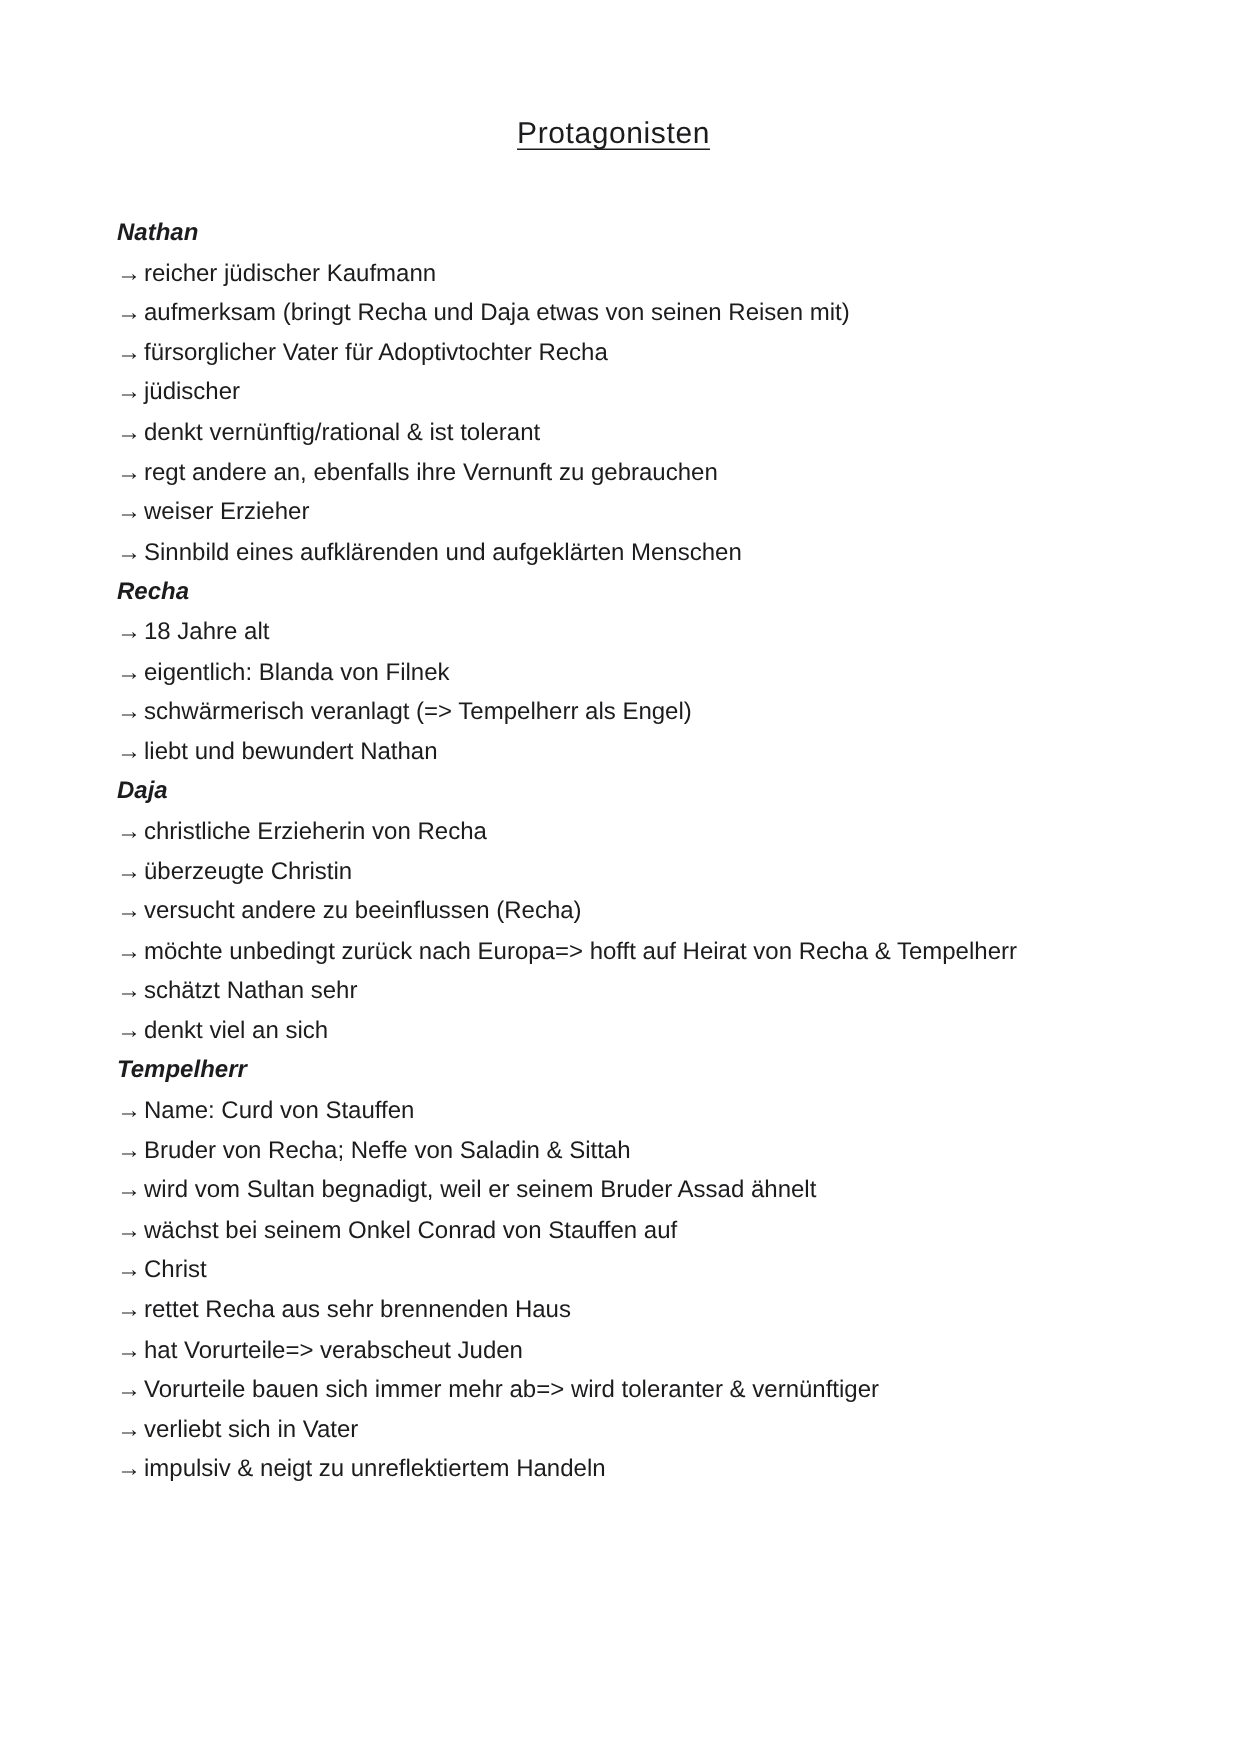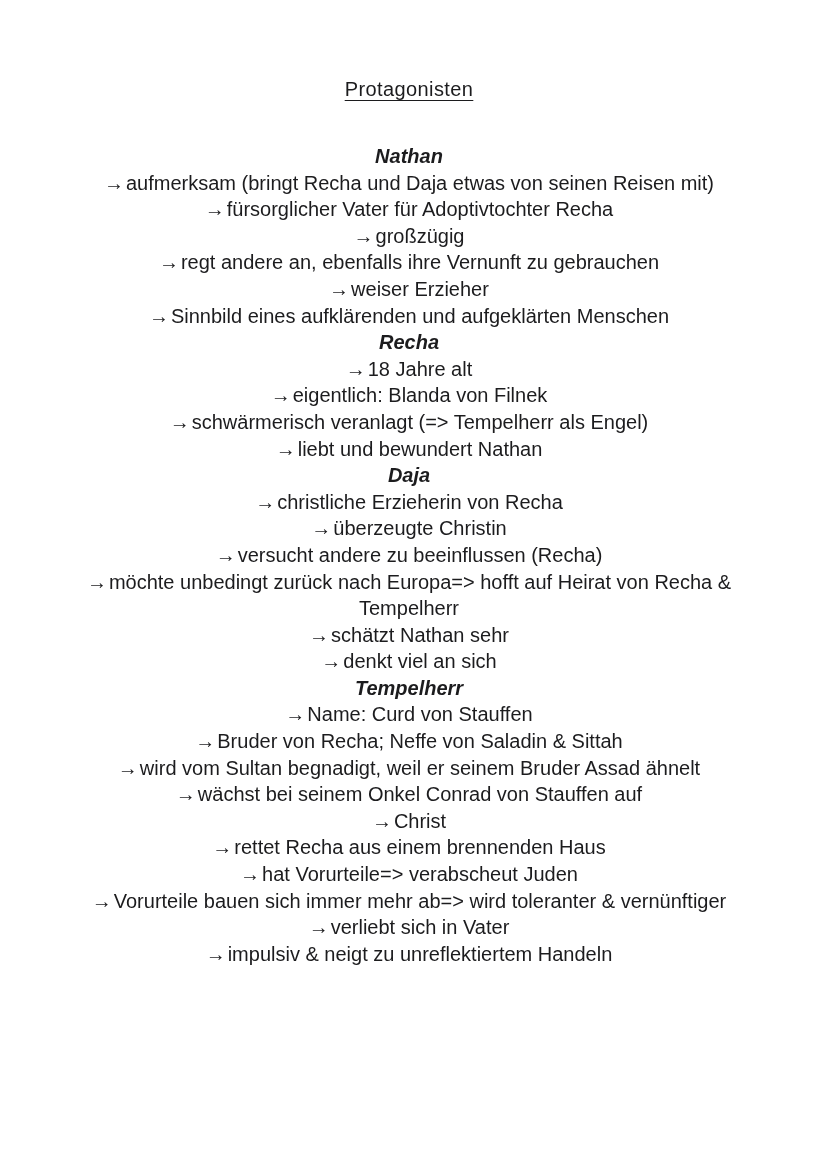--- a/index.html
+++ b/index.html
@@ -24,45 +24,46 @@
     margin: 0 0 42px 0;
     text-align: center;
     font-size: 20px;
     font-weight: 400;
     letter-spacing: 0.4px;
     text-decoration: underline;
     text-underline-offset: 4px;
     text-decoration-thickness: 1px;
   }
   .body-text {
-    font-size: 20px;
+    font-size: 16px;
     line-height: 26.6px;
-    text-align: center;
   }
   .section-heading {
     font-weight: 700;
     font-style: italic;
   }
   .bullet-line {
     white-space: normal;
   }
   .arrow {
     margin-right: 2px;
   }
 </style>
 </head>
 <body>
 
 <div class="page">
   <h1 class="title">Protagonisten</h1>
   <div class="body-text">
       <div class="section-heading">Nathan</div>
+      <div class="bullet-line"><span class="arrow">→</span><span>reicher jüdischer Kaufmann</span></div>
       <div class="bullet-line"><span class="arrow">→</span><span>aufmerksam (bringt Recha und Daja etwas von seinen Reisen mit)</span></div>
       <div class="bullet-line"><span class="arrow">→</span><span>fürsorglicher Vater für Adoptivtochter Recha</span></div>
-      <div class="bullet-line"><span class="arrow">→</span><span>großzügig</span></div>
+      <div class="bullet-line"><span class="arrow">→</span><span>jüdischer</span></div>
+      <div class="bullet-line"><span class="arrow">→</span><span>denkt vernünftig/rational &amp; ist tolerant</span></div>
       <div class="bullet-line"><span class="arrow">→</span><span>regt andere an, ebenfalls ihre Vernunft zu gebrauchen</span></div>
       <div class="bullet-line"><span class="arrow">→</span><span>weiser Erzieher</span></div>
       <div class="bullet-line"><span class="arrow">→</span><span>Sinnbild eines aufklärenden und aufgeklärten Menschen</span></div>
       <div class="section-heading">Recha</div>
       <div class="bullet-line"><span class="arrow">→</span><span>18 Jahre alt</span></div>
       <div class="bullet-line"><span class="arrow">→</span><span>eigentlich: Blanda von Filnek</span></div>
       <div class="bullet-line"><span class="arrow">→</span><span>schwärmerisch veranlagt (=&gt; Tempelherr als Engel)</span></div>
       <div class="bullet-line"><span class="arrow">→</span><span>liebt und bewundert Nathan</span></div>
       <div class="section-heading">Daja</div>
       <div class="bullet-line"><span class="arrow">→</span><span>christliche Erzieherin von Recha</span></div>
@@ -70,19 +71,19 @@
       <div class="bullet-line"><span class="arrow">→</span><span>versucht andere zu beeinflussen (Recha)</span></div>
       <div class="bullet-line"><span class="arrow">→</span><span>möchte unbedingt zurück nach Europa=&gt; hofft auf Heirat von Recha &amp; Tempelherr</span></div>
       <div class="bullet-line"><span class="arrow">→</span><span>schätzt Nathan sehr</span></div>
       <div class="bullet-line"><span class="arrow">→</span><span>denkt viel an sich</span></div>
       <div class="section-heading">Tempelherr</div>
       <div class="bullet-line"><span class="arrow">→</span><span>Name: Curd von Stauffen</span></div>
       <div class="bullet-line"><span class="arrow">→</span><span>Bruder von Recha; Neffe von Saladin &amp; Sittah</span></div>
       <div class="bullet-line"><span class="arrow">→</span><span>wird vom Sultan begnadigt, weil er seinem Bruder Assad ähnelt</span></div>
       <div class="bullet-line"><span class="arrow">→</span><span>wächst bei seinem Onkel Conrad von Stauffen auf</span></div>
       <div class="bullet-line"><span class="arrow">→</span><span>Christ</span></div>
-      <div class="bullet-line"><span class="arrow">→</span><span>rettet Recha aus einem brennenden Haus</span></div>
+      <div class="bullet-line"><span class="arrow">→</span><span>rettet Recha aus sehr brennenden Haus</span></div>
       <div class="bullet-line"><span class="arrow">→</span><span>hat Vorurteile=&gt; verabscheut Juden</span></div>
       <div class="bullet-line"><span class="arrow">→</span><span>Vorurteile bauen sich immer mehr ab=&gt; wird toleranter &amp; vernünftiger</span></div>
       <div class="bullet-line"><span class="arrow">→</span><span>verliebt sich in Vater</span></div>
       <div class="bullet-line"><span class="arrow">→</span><span>impulsiv &amp; neigt zu unreflektiertem Handeln</span></div>
     </div>
 </div>
 
 </body></html>

